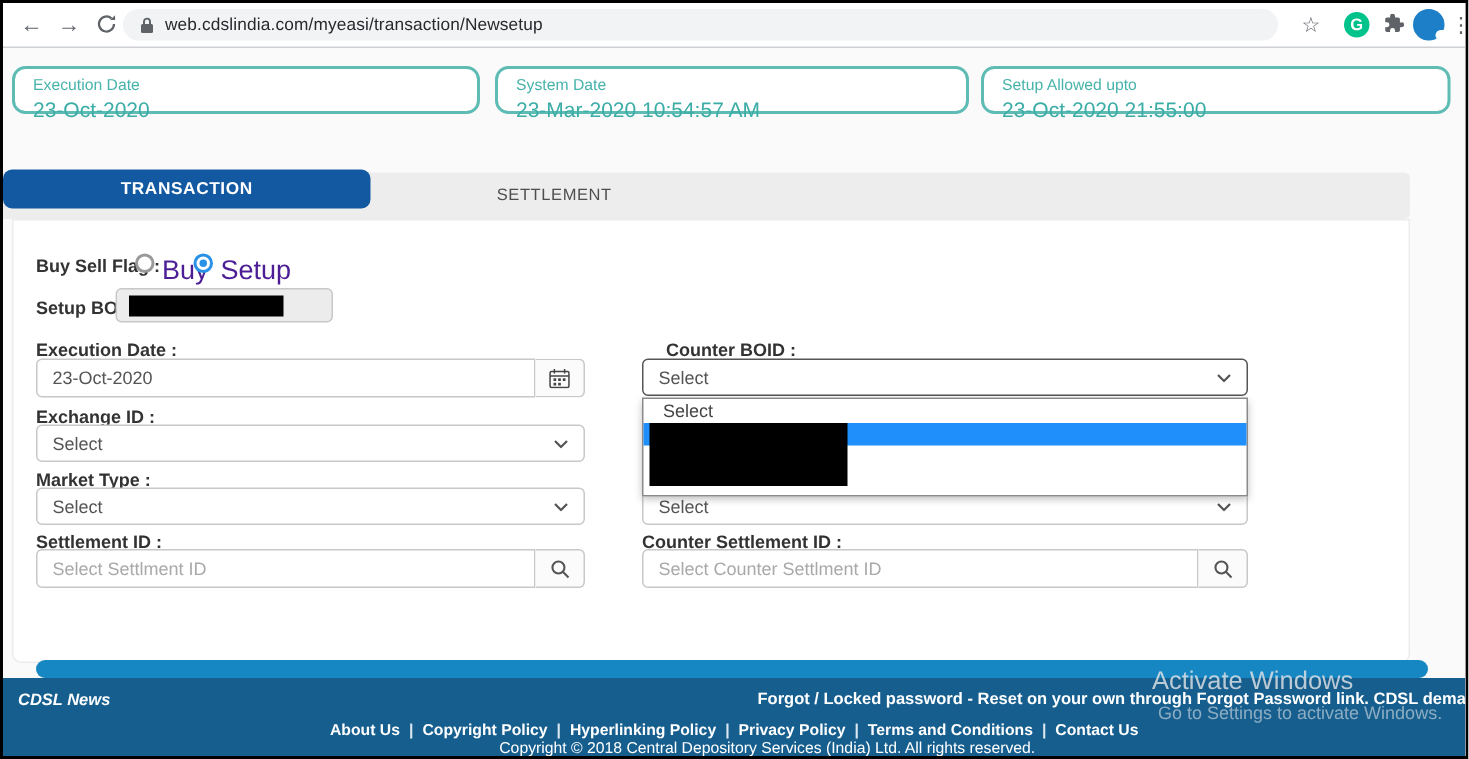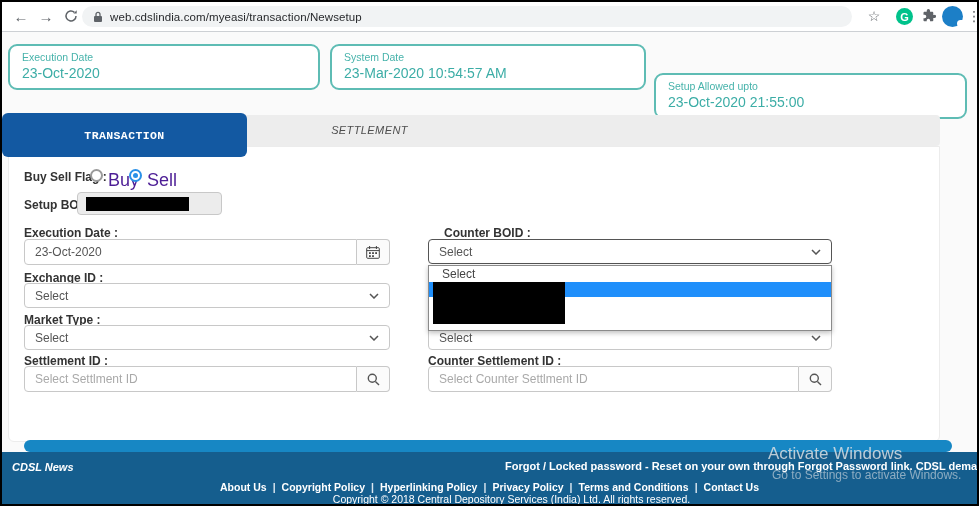--- a/index.html
+++ b/index.html
@@ -11,27 +11,27 @@
   .nav-ic { position:absolute; top:3px; width:22px; height:22px; display:flex; align-items:center; justify-content:center; color:#5f6368; font-size:15px; cursor:pointer; }
   .url-pill { position:absolute; left:80px; top:4px; width:770px; height:21px; border-radius:11px; background:#f1f3f4; display:flex; align-items:center; padding-left:11px; gap:7px; }
   .url-text { font-size:11.5px; color:#27292c; letter-spacing:.1px; }
   .grammarly { position:absolute; left:894px; top:6px; width:17px; height:17px; border-radius:50%; background:#00c28b; color:#fff; font-size:11px; font-weight:bold; display:flex; align-items:center; justify-content:center; }
   .avatar { position:absolute; left:940px; top:4px; width:21px; height:21px; border-radius:50%; background:#1c7fc7; }
   .avatar:after { content:""; position:absolute; right:-1px; bottom:0px; width:7px; height:7px; background:#fff; border-radius:50% 0 50% 50%; }
 
   
   .page { position:absolute; left:0; top:30px; width:975px; height:472px; background:#fafafa; overflow:hidden; }
 
-  .info-box { position:absolute; top:12px; height:46px; background:#fff; border:2px solid #5ebcb4; border-radius:9px; padding:5px 0 0 12px; }
+  .info-box { position:absolute; top:12px; height:32px; background:#fff; border:2px solid #5ebcb4; border-radius:9px; padding:5px 0 0 12px; }
   .info-label { font-size:10.5px; color:#47b3ab; }
   .info-value { font-size:14px; color:#3cada6; margin-top:2px; }
 
   .tabbar { position:absolute; left:0; top:83px; width:938px; height:31px; background:#ededed; border-radius:0 4px 4px 0; }
-  .tab-inactive { position:absolute; top:9px; width:175px; text-align:center; font-size:11px; color:#4e4e4e; letter-spacing:.4px; cursor:pointer;font-style:italic; }
-  .tab-active { position:absolute; left:0; top:81px; width:245px; height:44px; background:#1359a2; border-radius:6px; color:#fff; font-size:11.5px; font-weight:bold; letter-spacing:.4px; display:flex; align-items:center; justify-content:center; z-index:3; cursor:pointer;font-family:Liberation Mono, monospace; }
+  .tab-inactive { position:absolute; top:9px; width:175px; text-align:center; font-size:11px; color:#4e4e4e; letter-spacing:.4px; cursor:pointer; }
+  .tab-active { position:absolute; left:0; top:81px; width:245px; height:26px; background:#1359a2; border-radius:6px; color:#fff; font-size:11.5px; font-weight:bold; letter-spacing:.4px; display:flex; align-items:center; justify-content:center; z-index:3; cursor:pointer; }
 
   .card { position:absolute; left:6px; top:114px; width:932px; height:296px; background:#fff; border:1px solid #ececec; border-radius:0 0 6px 6px; }
 
   .flabel { position:absolute; font-size:12px; font-weight:bold; color:#333; }
   .radio { position:absolute; width:13px; height:13px; border-radius:50%; border:2px solid #9a9a9a; background:#fff; cursor:pointer; }
   .radio.sel { border-color:#2a91e8; }
   .radio.sel:after { content:""; position:absolute; left:2px; top:2px; width:5px; height:5px; border-radius:50%; background:#2a91e8; }
   .radio-lbl { position:absolute; font-size:18px; color:#4c1d95; }
 
   .fld { position:absolute; height:25px; border:1px solid #c8c8c8; border-radius:4px; background:#fff; display:flex; align-items:center; padding:0 10px; font-size:12px; color:#555; }
@@ -98,37 +98,37 @@
   <div class="page">
 
     <div class="info-box" style="left:6px;width:312px;">
       <div class="info-label">Execution Date</div>
       <div class="info-value">23-Oct-2020</div>
     </div>
     <div class="info-box" style="left:328px;width:316px;">
       <div class="info-label">System Date</div>
       <div class="info-value">23-Mar-2020 10:54:57 AM</div>
     </div>
-    <div class="info-box" style="left:652px;width:313px;margin-top:29px;">
+    <div class="info-box" style="left:652px;width:313px;">
       <div class="info-label">Setup Allowed upto</div>
       <div class="info-value">23-Oct-2020 21:55:00</div>
     </div>
 
     <div class="tabbar">
       <div class="tab-inactive" style="left:280px;">SETTLEMENT</div>
     </div>
     <div class="tab-active">TRANSACTION</div>
 
     <div class="card"></div>
 
     <div class="flabel" style="left:22px;top:138px;">Buy Sell Flag :</div>
     <div class="radio" style="left:88px;top:137px;"></div>
     <div class="radio-lbl" style="left:106px;top:138px;">Buy</div>
     <div class="radio sel" style="left:127px;top:137px;"></div>
-    <div class="radio-lbl" style="left:145px;top:138px;">Sell</div>
+    <div class="radio-lbl" style="left:145px;top:138px;">Setup</div>
 
     <div class="flabel" style="left:22px;top:166px;">Setup BOID :</div>
     <div class="fld" style="left:75px;top:160px;width:145px;height:23px;background:#ececec;">
       <div class="redact" style="position:absolute;left:8px;top:4px;width:103px;height:14px;"></div>
     </div>
 
     <div class="flabel" style="left:22px;top:194px;">Execution Date :</div>
     <div class="grp" style="left:22px;top:207px;width:366px;">
       <input type="text" value="23-Oct-2020" style="">
       <div class="iconbtn">

